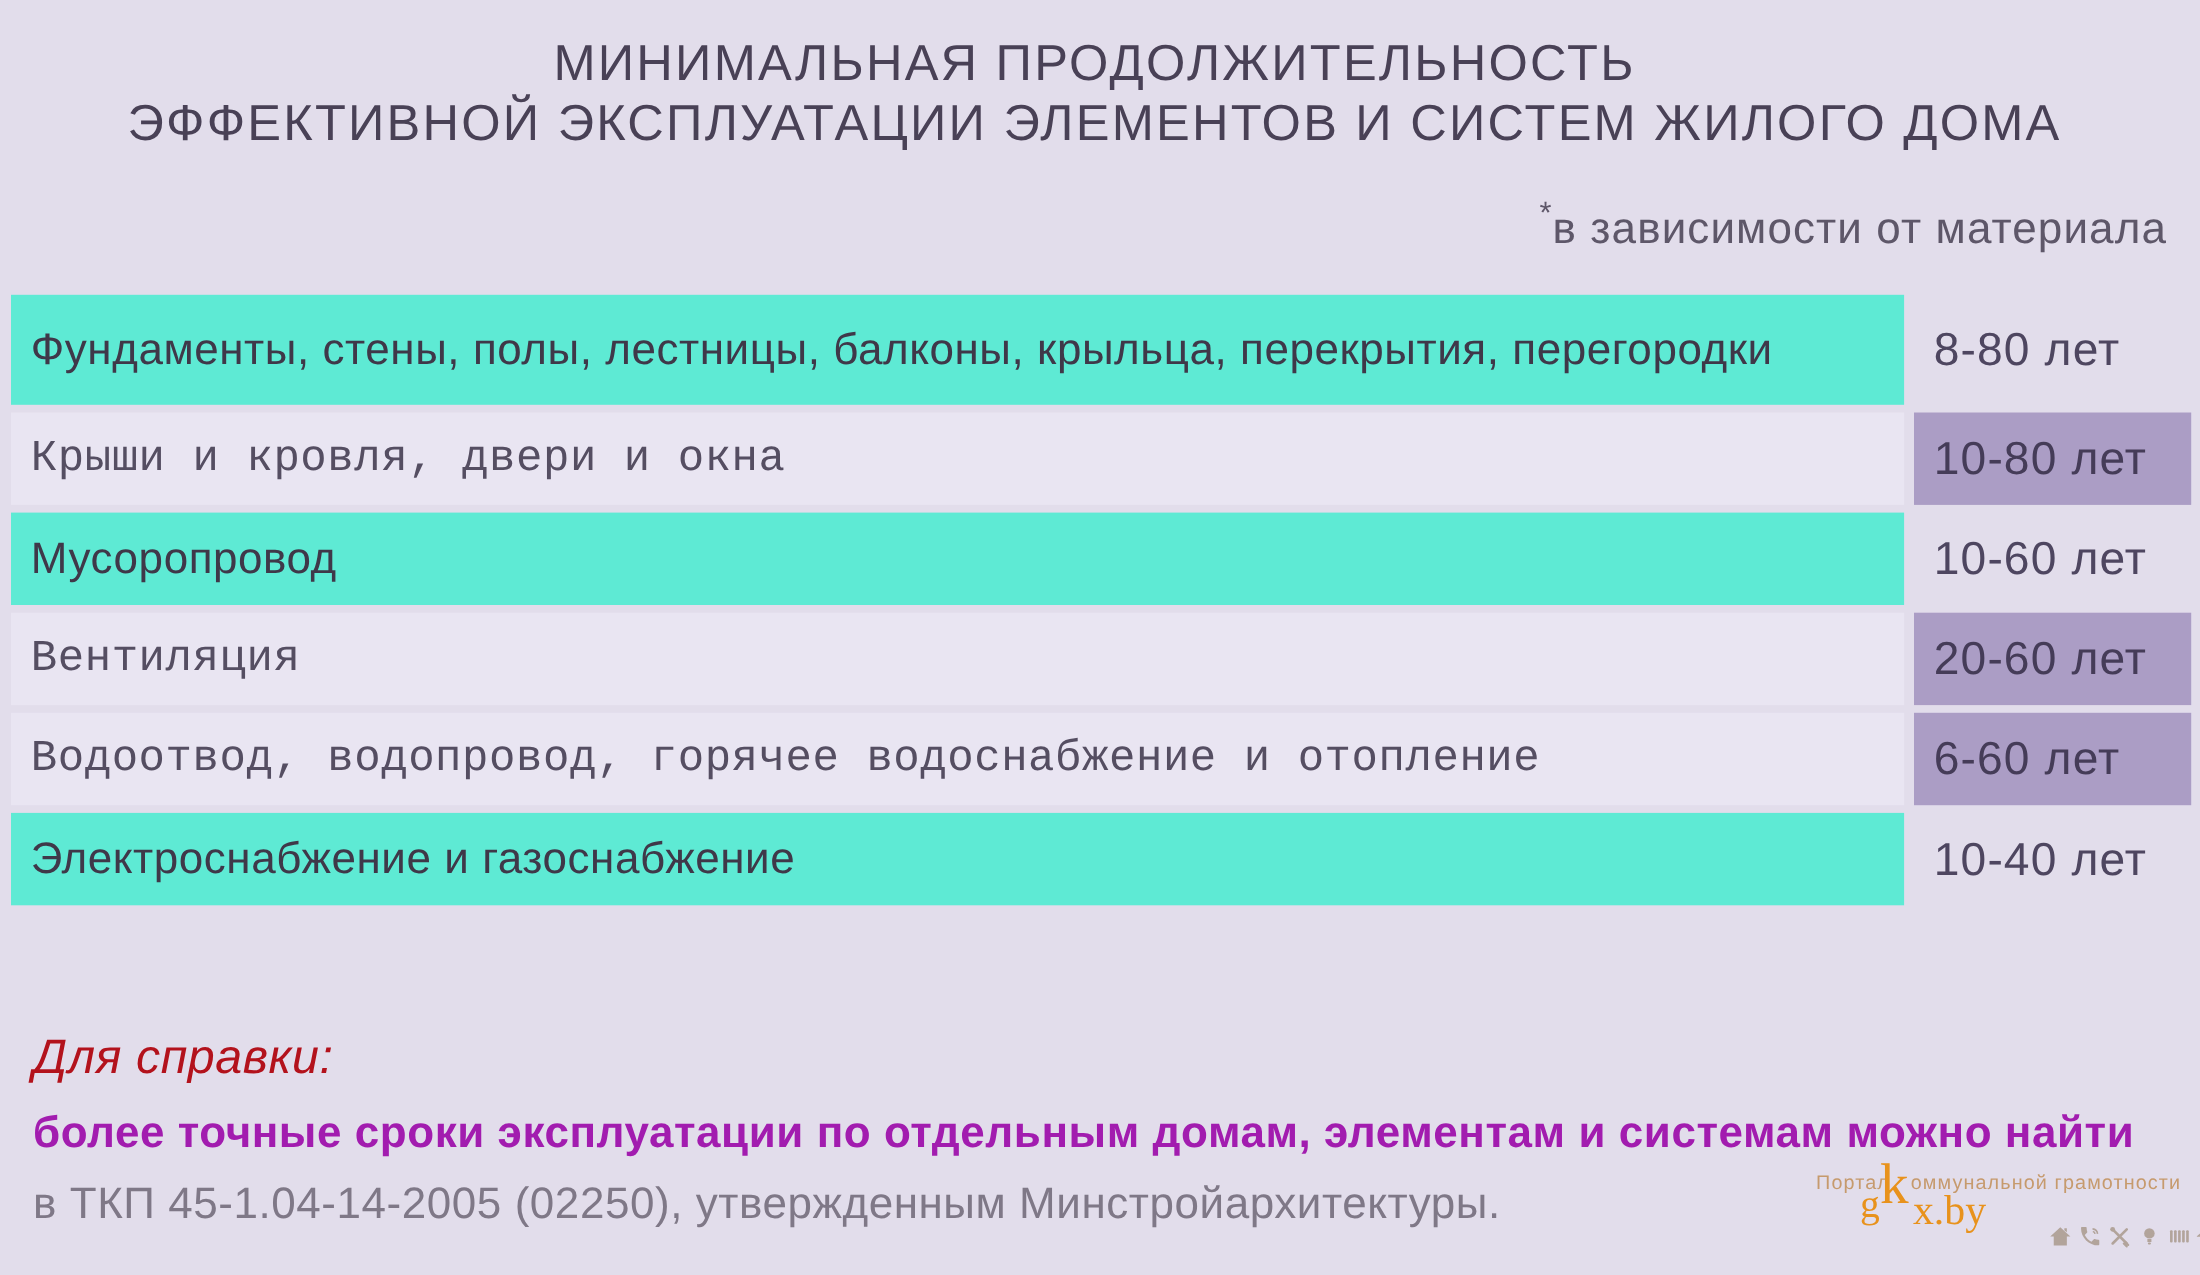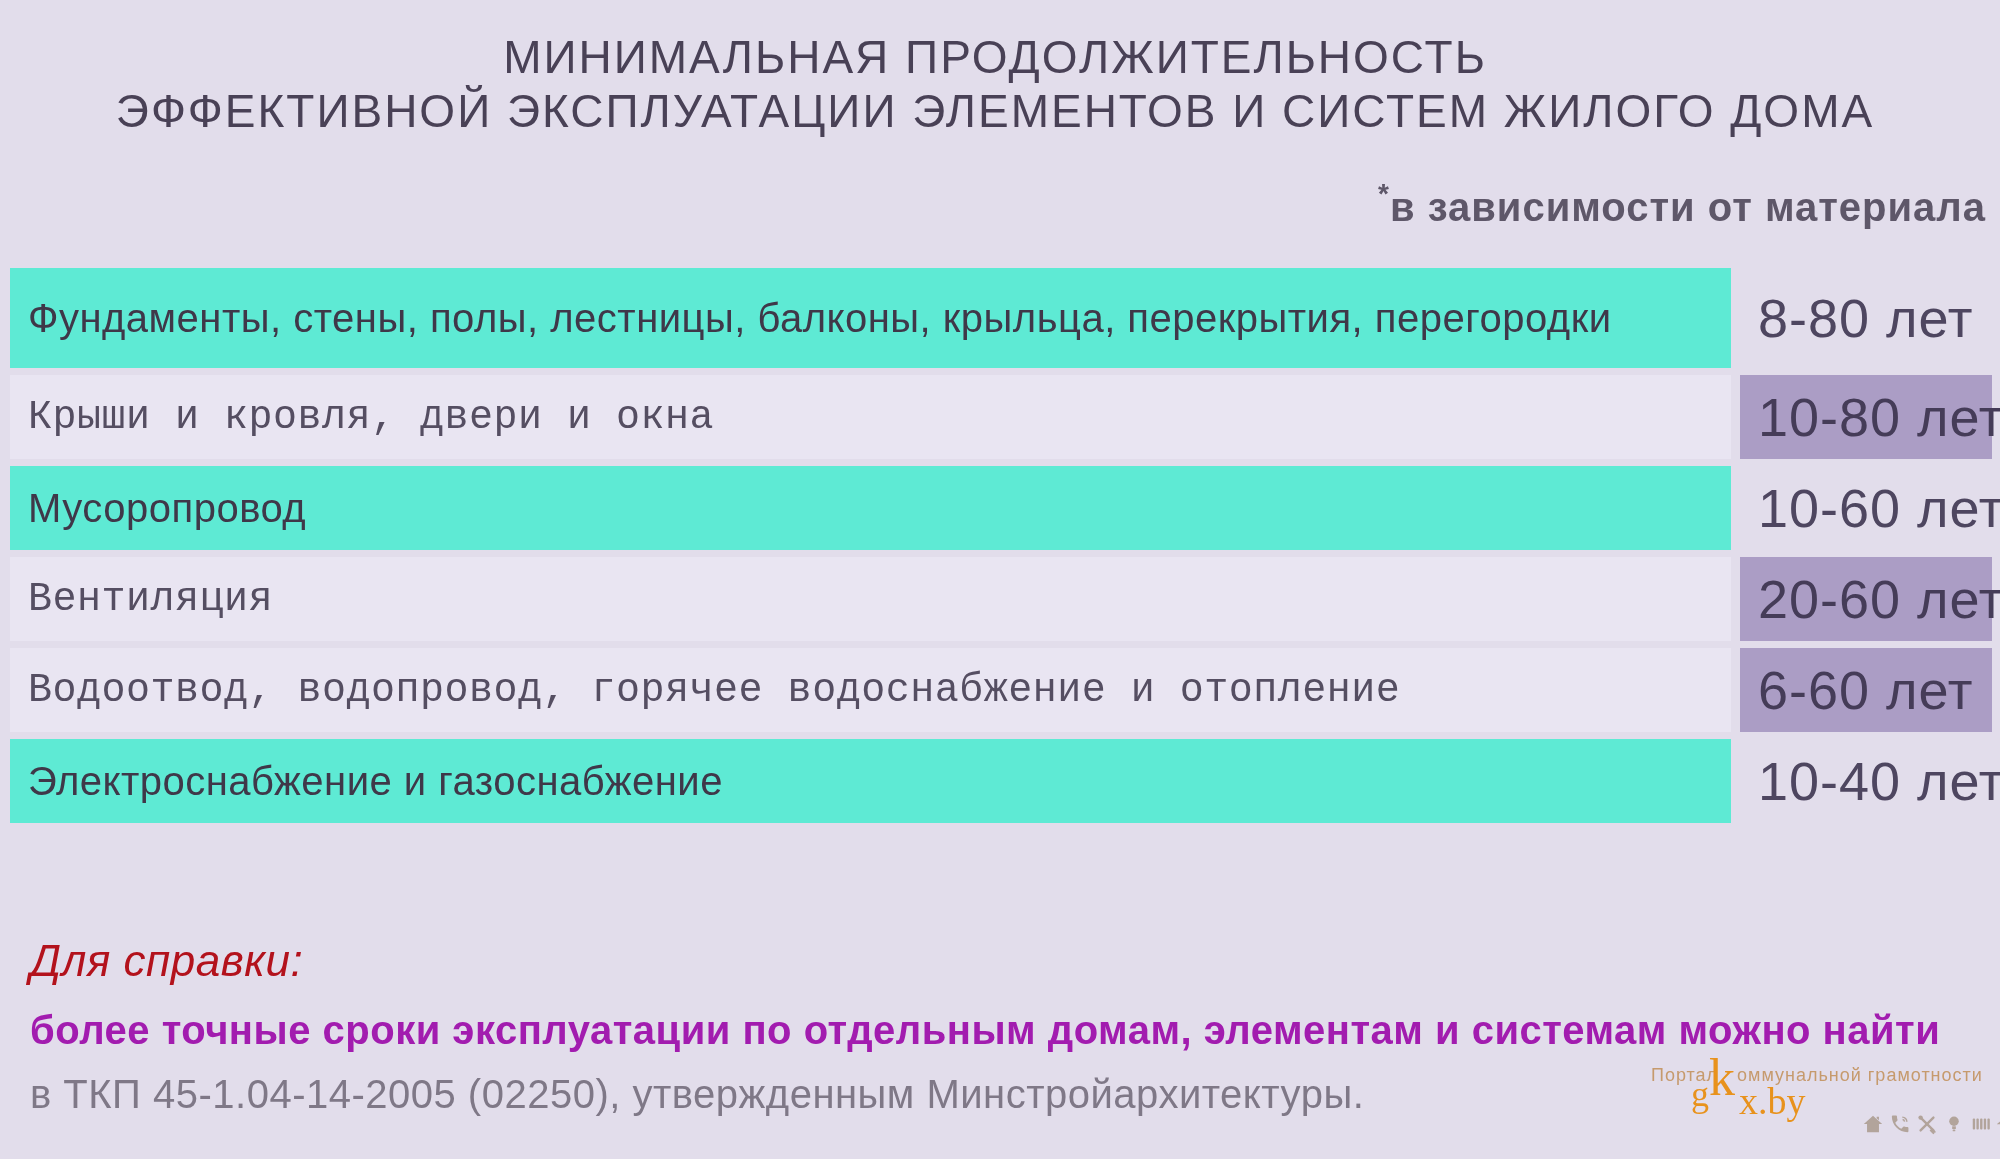--- a/index.html
+++ b/index.html
@@ -14,22 +14,22 @@
   
   .title-line{
     position:absolute;left:0;width:1990px;
     text-align:center;
     font-size:46px;font-weight:300;letter-spacing:2px;
     color:#494156;
   }
   .title-line.l1{top:30px;}
   .title-line.l2{top:84px;}
   .note{
-    position:absolute;top:178px;right:14px;
-    font-size:40px;font-weight:700;letter-spacing:1px;
+    position:absolute;top:178px;right:30px;
+    font-size:40px;font-weight:400;letter-spacing:1px;
     color:#5e5769;
   }
   .note sup{font-size:28px;vertical-align:18px;}
   
   .table{
     position:absolute;top:268px;left:0;width:2000px;
     display:flex;flex-direction:column;gap:7px;
   }
   .row{display:flex;height:84px;}
   .row:first-child{height:100px;}
@@ -37,21 +37,21 @@
     margin-left:10px;width:1703px;
     display:flex;align-items:center;
     padding-left:18px;
     font-size:40px;font-weight:300;letter-spacing:0.5px;
     white-space:nowrap;
   }
   .row-value{
     margin-left:9px;width:234px;
     display:flex;align-items:center;
     padding-left:18px;
-    font-size:54px;font-weight:300;letter-spacing:1px;
+    font-size:42px;font-weight:300;letter-spacing:1px;
     white-space:nowrap;
   }
   .row.type-label .row-label{background:#5eead4;color:#3f3849;}
   .row.type-label .row-value{background:transparent;color:#4e4660;}
   .row.type-value .row-label{background:#e9e5f2;color:#554e62;font-family:Liberation Mono, monospace;}
   .row.type-value .row-value{background:#ab9dc5;color:#453c58;}
   
   .ref-heading{
     position:absolute;left:30px;top:936px;
     font-size:44px;font-style:italic;font-weight:400;

